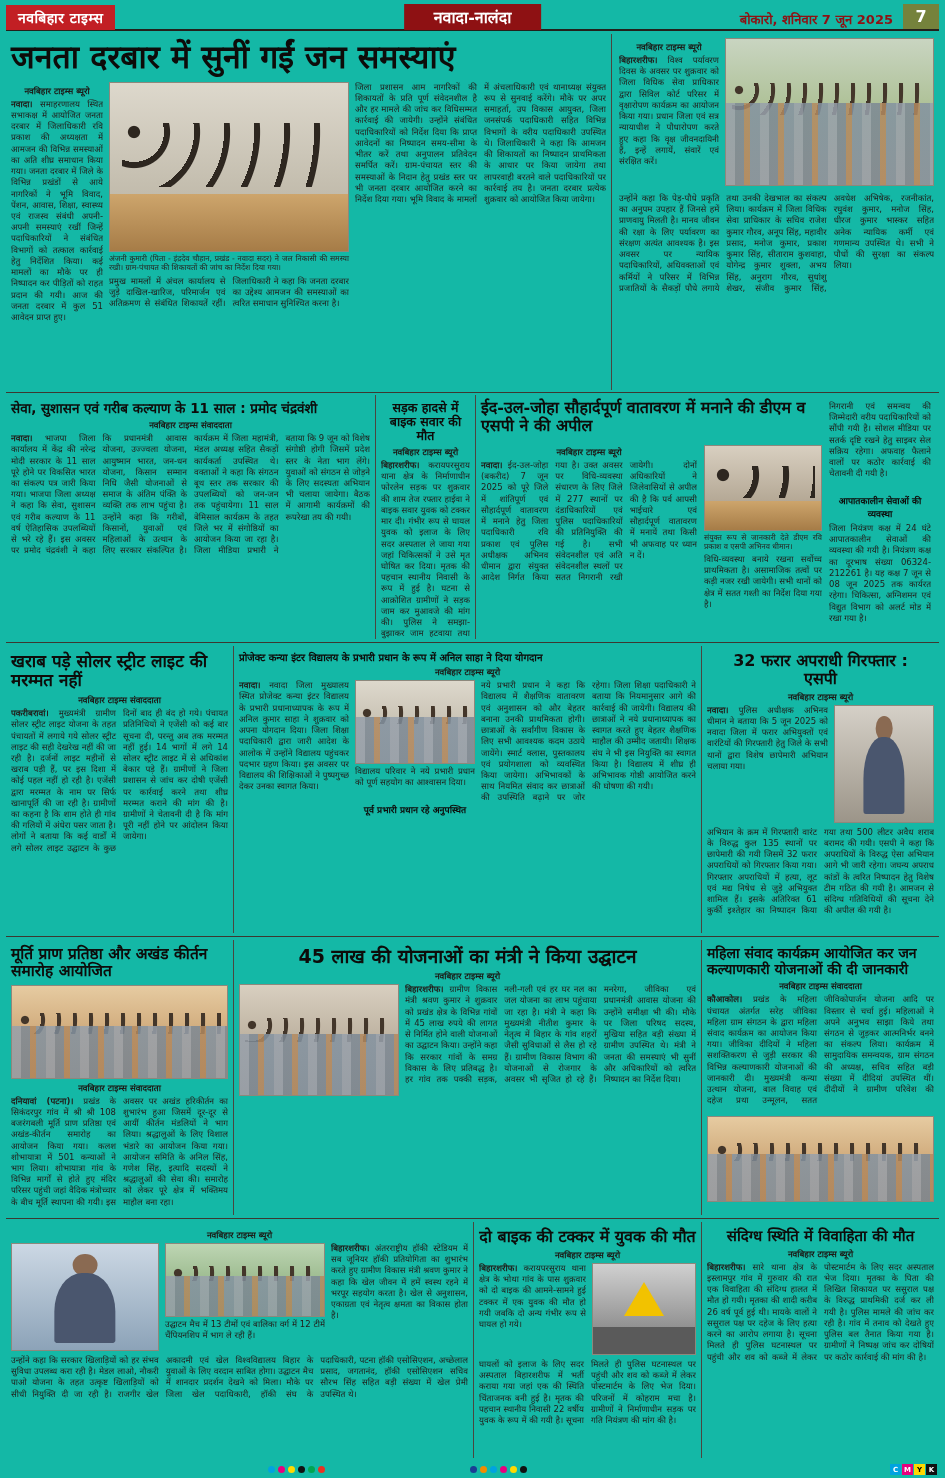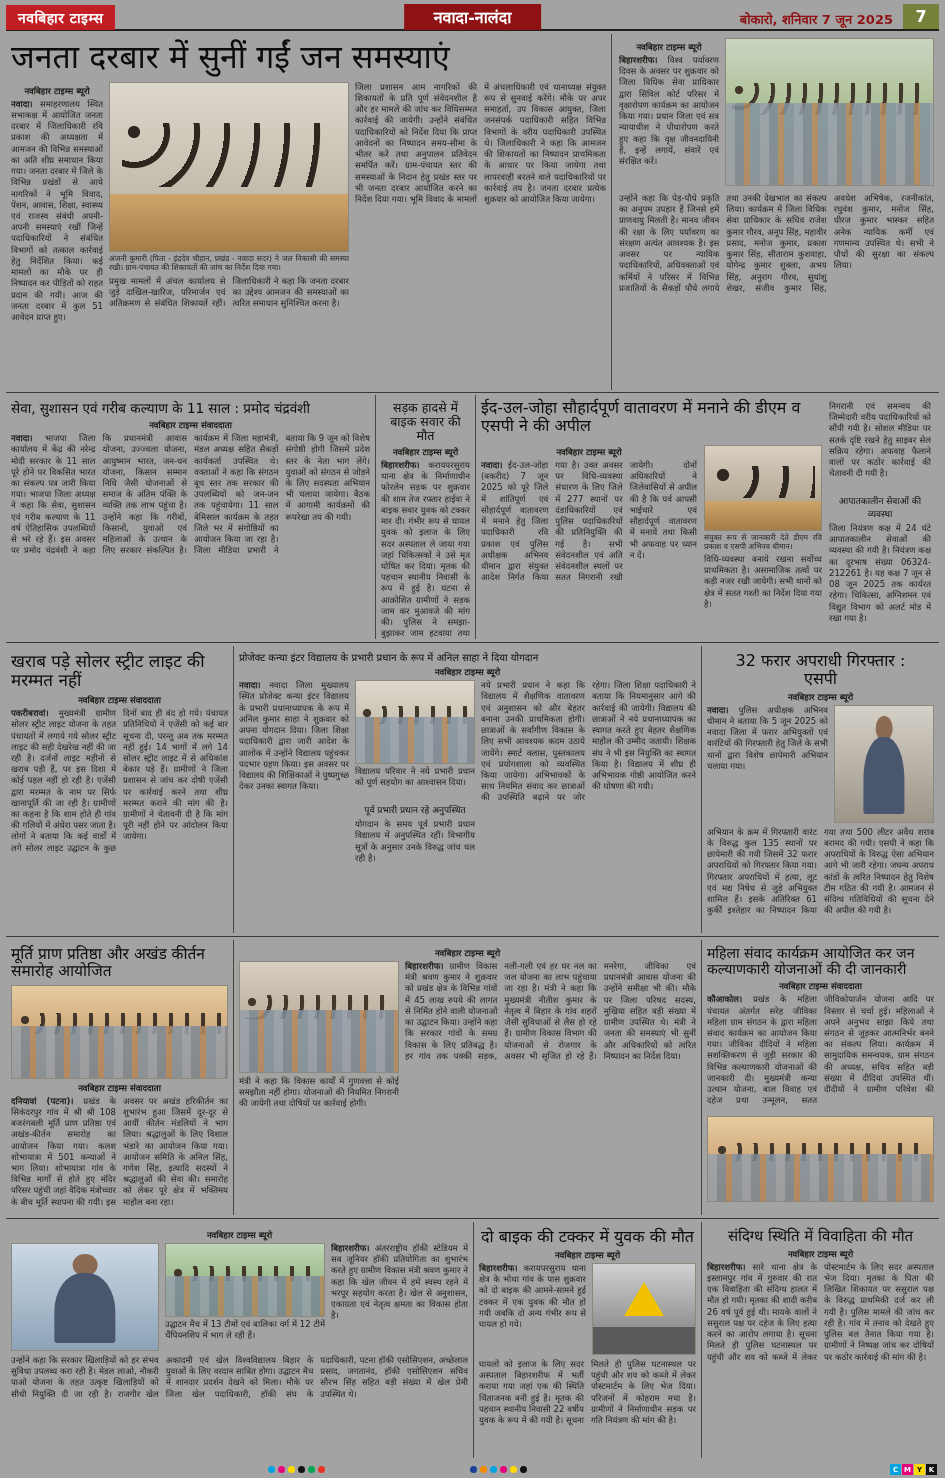--- a/index.html
+++ b/index.html
@@ -1,36 +1,36 @@
 <!DOCTYPE html>
 <html lang="hi"><head>
 <meta charset="utf-8">
 <style>
   *{margin:0;padding:0;box-sizing:border-box}
   body{width:945px;height:1478px;position:relative;background:#e8e5dd;
        font-family:"DejaVu Sans","Liberation Sans",sans-serif;color:#161512;}
-  .page{position:absolute;inset:0;background:#a3a3a3;overflow:hidden}
+  .page{position:absolute;inset:0;background:#14b8a6;overflow:hidden}
   
   .hdr{position:absolute;top:4px;left:6px;right:6px;height:27px;border-bottom:2px solid #23201c}
   .masthead{position:absolute;left:0;top:1px;background:#c21f24;color:#fff;font-weight:bold;
             font-size:14px;padding:3px 12px;letter-spacing:.5px}
   .edition{position:absolute;left:50%;transform:translateX(-50%);top:0;background:#8e1113;color:#fff;
            font-weight:bold;font-size:16px;padding:2px 30px}
   .hdate{position:absolute;right:46px;top:6px;color:#8e1113;font-weight:bold;font-size:13px}
   .pagenum{position:absolute;right:0;top:0;width:36px;height:25px;background:#75823c;color:#fff;
            font-weight:bold;font-size:16px;text-align:center;line-height:25px}
   
   .art{position:absolute;padding:4px 5px;overflow:hidden}
   .vr{border-right:1px solid #4a463f}
   .hline{position:absolute;left:6px;right:6px;height:1px;background:#3c3831}
-  .hl{font-weight:normal;line-height:1.12;color:#0d0c0a}
+  .hl{font-weight:bold;line-height:1.12;color:#0d0c0a}
   .byline{text-align:center;font-weight:bold;font-size:8.5px;margin:3px 0;color:#1c1a16}
   .body{font-size:8.5px;line-height:1.32;text-align:justify;overflow:hidden;color:#21201c}
   .lead{font-weight:bold}
-  .subhead{font-weight:normal;font-size:9px;text-align:center;margin:3px 0;color:#0d0c0a}
+  .subhead{font-weight:bold;font-size:9px;text-align:center;margin:3px 0;color:#0d0c0a}
   .caption{font-size:7.6px;line-height:1.25;margin-top:2px;color:#26241f;text-align:justify}
   .cols2{column-count:2;column-gap:7px}
   .cols3{column-count:3;column-gap:7px}
   .cols4{column-count:4;column-gap:7px}
   .row{display:flex;gap:6px}
   
   .photo{position:relative;overflow:hidden;border:1px solid #8d887c}
   .ph-indoor{background:linear-gradient(#ddd8cc,#b4ad9c)}
   .ph-indoor2{background:linear-gradient(#d8cfc0,#a2947f)}
   .ph-outdoor{background:linear-gradient(#c9d5c1 0%,#a9bd8f 55%,#b9a77f 100%)}
@@ -154,21 +154,20 @@
     <div class="hl" style="font-size:10px;margin:2px 0">प्रोजेक्ट कन्या इंटर विद्यालय के प्रभारी प्रधान के रूप में अनिल साहा ने दिया योगदान</div>
     <div class="byline">नवबिहार टाइम्स ब्यूरो</div>
     <div class="row">
       <div style="width:110px">
         <div class="body" style="height:218px"><span class="lead">नवादा।</span> <span>नवादा जिला मुख्यालय स्थित प्रोजेक्ट कन्या इंटर विद्यालय के प्रभारी प्रधानाध्यापक के रूप में अनिल कुमार साहा ने शुक्रवार को अपना योगदान दिया। जिला शिक्षा पदाधिकारी द्वारा जारी आदेश के आलोक में उन्होंने विद्यालय पहुंचकर पदभार ग्रहण किया। इस अवसर पर विद्यालय की शिक्षिकाओं ने पुष्पगुच्छ देकर उनका स्वागत किया।</span></div>
       </div>
       <div style="width:120px">
         <div class="photo p-crowd ph-indoor" style="width:100%;height:84px"></div>
         <div class="body" style="height:34px;margin-top:2px">विद्यालय परिवार ने नये प्रभारी प्रधान को पूर्ण सहयोग का आश्वासन दिया।</div>
         <div class="subhead">पूर्व प्रभारी प्रधान रहे अनुपस्थित</div>
-        <div class="body" style="height:66px">योगदान के समय पूर्व प्रभारी प्रधान विद्यालय में अनुपस्थित रहीं। विभागीय सूत्रों के अनुसार उनके विरुद्ध जांच चल रही है।</div>
       </div>
       <div style="flex:1">
         <div class="body cols2" style="height:218px">नये प्रभारी प्रधान ने कहा कि विद्यालय में शैक्षणिक वातावरण एवं अनुशासन को और बेहतर बनाना उनकी प्राथमिकता होगी। छात्राओं के सर्वांगीण विकास के लिए सभी आवश्यक कदम उठाये जायेंगे। स्मार्ट क्लास, पुस्तकालय एवं प्रयोगशाला को व्यवस्थित किया जायेगा। अभिभावकों के साथ नियमित संवाद कर छात्राओं की उपस्थिति बढ़ाने पर जोर रहेगा। जिला शिक्षा पदाधिकारी ने बताया कि नियमानुसार आगे की कार्रवाई की जायेगी। विद्यालय की छात्राओं ने नये प्रधानाध्यापक का स्वागत करते हुए बेहतर शैक्षणिक माहौल की उम्मीद जतायी। शिक्षक संघ ने भी इस नियुक्ति का स्वागत किया है। विद्यालय में शीघ्र ही अभिभावक गोष्ठी आयोजित करने की घोषणा की गयी।</div>
       </div>
     </div>
   </div>
 
   <div class="art" id="a-sp" style="left:702px;top:646px;width:237px;height:287px">
     <div class="hl" style="font-size:16px;text-align:center;margin:2px 16px">32 फरार अपराधी गिरफ्तार : एसपी</div>
     <div class="byline">नवबिहार टाइम्स ब्यूरो</div>
@@ -184,25 +183,25 @@
   <div class="hline" style="top:936px"></div>
 
   <div class="art vr" id="a-murti" style="left:6px;top:940px;width:228px;height:275px">
     <div class="hl" style="font-size:15.5px;margin:2px 0 4px">मूर्ति प्राण प्रतिष्ठा और अखंड कीर्तन समारोह आयोजित</div>
     <div class="photo p-crowd ph-warm" style="width:100%;height:94px"></div>
     <div class="byline">नवबिहार टाइम्स संवाददाता</div>
     <div class="body cols2" style="height:118px"><span class="lead">दनियावां (पटना)।</span> <span>प्रखंड के सिकंदरपुर गांव में श्री श्री 108 बजरंगबली मूर्ति प्राण प्रतिष्ठा एवं अखंड-कीर्तन समारोह का आयोजन किया गया। कलश शोभायात्रा में 501 कन्याओं ने भाग लिया। शोभायात्रा गांव के विभिन्न मार्गों से होते हुए मंदिर परिसर पहुंची जहां वैदिक मंत्रोच्चार के बीच मूर्ति स्थापना की गयी। इस अवसर पर अखंड हरिकीर्तन का शुभारंभ हुआ जिसमें दूर-दूर से आयीं कीर्तन मंडलियों ने भाग लिया। श्रद्धालुओं के लिए विशाल भंडारे का आयोजन किया गया। आयोजन समिति के अनिल सिंह, गणेश सिंह, इत्यादि सदस्यों ने श्रद्धालुओं की सेवा की। समारोह को लेकर पूरे क्षेत्र में भक्तिमय माहौल बना रहा।</span></div>
   </div>
 
   <div class="art vr" id="a-yojna" style="left:234px;top:940px;width:468px;height:275px">
+    <div class="hl" style="font-size:19px;text-align:center;margin:2px 0">45 लाख की योजनाओं का मंत्री ने किया उद्घाटन</div>
     <div class="byline">नवबिहार टाइम्स ब्यूरो</div>
     <div class="row">
       <div style="width:160px">
         <div class="photo p-crowd ph-indoor2" style="width:100%;height:112px"></div>
-        <div class="body" style="height:98px;margin-top:3px">मंत्री ने कहा कि विकास कार्यों में गुणवत्ता से कोई समझौता नहीं होगा। योजनाओं की नियमित निगरानी की जायेगी तथा दोषियों पर कार्रवाई होगी।</div>
       </div>
       <div style="flex:1">
         <div class="body cols3" style="height:214px"><span class="lead">बिहारशरीफ।</span> <span>ग्रामीण विकास मंत्री श्रवण कुमार ने शुक्रवार को प्रखंड क्षेत्र के विभिन्न गांवों में 45 लाख रुपये की लागत से निर्मित होने वाली योजनाओं का उद्घाटन किया। उन्होंने कहा कि सरकार गांवों के समग्र विकास के लिए प्रतिबद्ध है। हर गांव तक पक्की सड़क, नली-गली एवं हर घर नल का जल योजना का लाभ पहुंचाया जा रहा है। मंत्री ने कहा कि मुख्यमंत्री नीतीश कुमार के नेतृत्व में बिहार के गांव शहरों जैसी सुविधाओं से लैस हो रहे हैं। ग्रामीण विकास विभाग की योजनाओं से रोजगार के अवसर भी सृजित हो रहे हैं। मनरेगा, जीविका एवं प्रधानमंत्री आवास योजना की उन्होंने समीक्षा भी की। मौके पर जिला परिषद सदस्य, मुखिया सहित बड़ी संख्या में ग्रामीण उपस्थित थे। मंत्री ने जनता की समस्याएं भी सुनीं और अधिकारियों को त्वरित निष्पादन का निर्देश दिया।</span></div>
       </div>
     </div>
   </div>
 
   <div class="art" id="a-mahila" style="left:702px;top:940px;width:237px;height:275px">
     <div class="hl" style="font-size:14px;margin:2px 0">महिला संवाद कार्यक्रम आयोजित कर जन कल्याणकारी योजनाओं की दी जानकारी</div>
     <div class="byline">नवबिहार टाइम्स संवाददाता</div>

